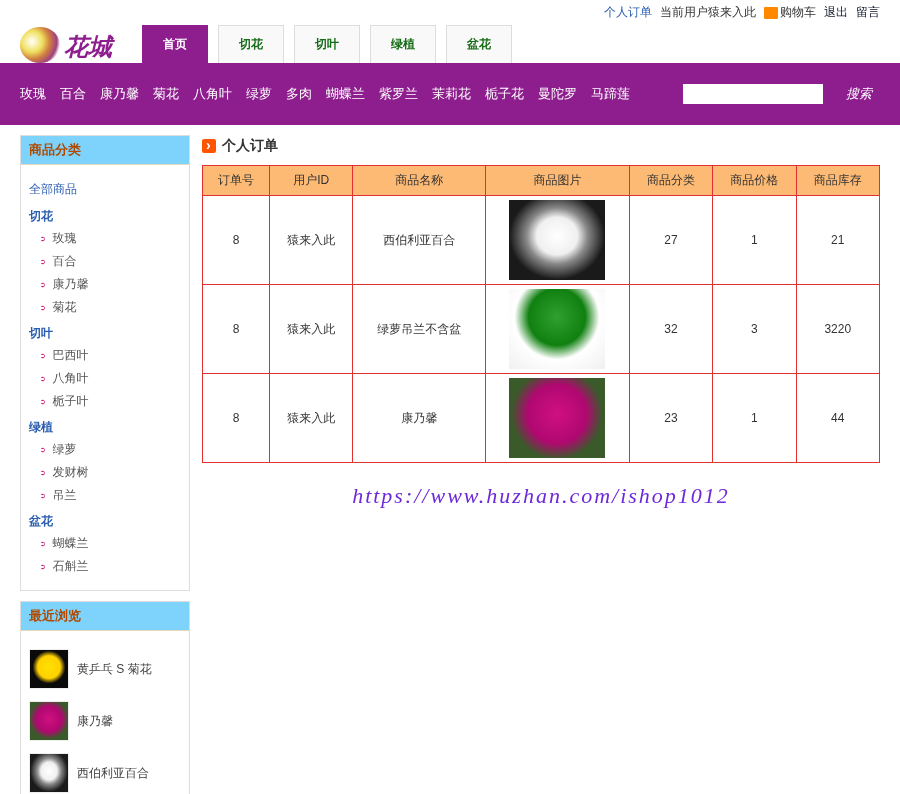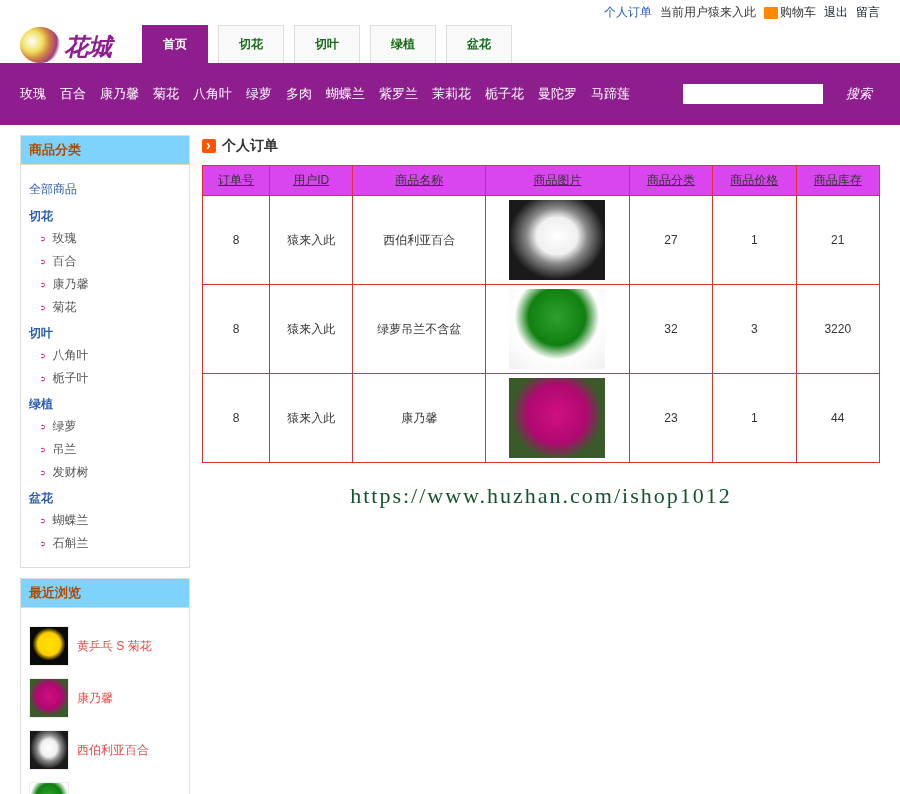--- a/index.html
+++ b/index.html
@@ -33,34 +33,34 @@
 .panel-body { padding: 12px 8px; }
 .cat-all { color: #2a5db0; padding: 4px 0; display: block; }
 .cat-group { color: #2a5db0; font-weight: bold; padding: 6px 0 2px 0; display: block; }
 .cat-list { list-style: none; padding-left: 10px; }
 .cat-list li { padding: 3px 0; }
 .cat-list li::before { content: "➲"; color: #c41e7a; font-size: 9px; margin-right: 6px; display: inline-block; transform: scale(0.8); }
 .cat-list a { color: #555; }
 
 .recent-item { display: flex; align-items: center; padding: 6px 0; gap: 8px; }
 .recent-thumb { width: 40px; height: 40px; flex-shrink: 0; border: 1px solid #eee; }
-.recent-name { color: #ef4444; font-size: 12px; }
+.recent-name { color: #404040; font-size: 12px; }
 
 .content { flex: 1; }
 .content-title { display: flex; align-items: center; gap: 6px; font-weight: bold; color: #333; font-size: 14px; padding: 2px 0 10px 0; }
 .ctitle-icon { display: inline-block; width: 14px; height: 14px; background: #ff5500; border-radius: 2px; position: relative; }
 .ctitle-icon::after { content: "›"; color: #fff; position: absolute; left: 4px; top: -2px; font-weight: bold; }
 
 .order-table { width: 100%; border-collapse: collapse; }
 .order-table th, .order-table td { border: 1px solid #e03030; padding: 6px; text-align: center; vertical-align: middle; font-size: 12px; }
-.order-table th { font-weight: normal; background: #d946ef; text-decoration: underline; }
+.order-table th { font-weight: normal; background: #fdba74; }
 .order-table .img-cell { padding: 4px; }
 .product-img { width: 96px; height: 80px; display: inline-block; vertical-align: middle; }
 
-.watermark { text-align: center; font-size: 22px; color: #14532d; letter-spacing: 2px; margin: 20px 0; font-family: serif; }
+.watermark { text-align: center; font-size: 22px; color: #6d28d9; letter-spacing: 2px; margin: 20px 0; font-family: serif; font-style: italic; }
 
 
 .th-yellow { background: radial-gradient(circle at 50% 45%, #ffe000 0%, #ffd000 40%, #0a0a0a 58%); }
 .th-pink { background: radial-gradient(circle at 50% 45%, #d01080 0%, #b00870 45%, #3a5a2a 70%); }
 .th-white { background: radial-gradient(ellipse at 50% 45%, #ffffff 0%, #f0f0f0 30%, #888 45%, #1a1a1a 70%); }
 .th-green { background: radial-gradient(circle at 50% 35%, #30a030 0%, #108010 40%, #fff 60%, #f0f0f0 100%); }
 </style>
 </head>
 <body>
 
@@ -101,28 +101,29 @@
         <a class="cat-all">全部商品</a>
       <a class="cat-group">切花</a>
           <ul class="cat-list">
             <li><a>玫瑰</a></li>
             <li><a>百合</a></li>
             <li><a>康乃馨</a></li>
             <li><a>菊花</a></li>
           </ul>
           <a class="cat-group">切叶</a>
           <ul class="cat-list">
+            <li><a>巴西叶</a></li>
             <li><a>八角叶</a></li>
             <li><a>栀子叶</a></li>
           </ul>
           <a class="cat-group">绿植</a>
           <ul class="cat-list">
             <li><a>绿萝</a></li>
+            <li><a>发财树</a></li>
             <li><a>吊兰</a></li>
-            <li><a>发财树</a></li>
           </ul>
           <a class="cat-group">盆花</a>
           <ul class="cat-list">
             <li><a>蝴蝶兰</a></li>
             <li><a>石斛兰</a></li>
           </ul>
         </div>
     </div>
     <div class="panel">
       <div class="panel-title">最近浏览</div>

